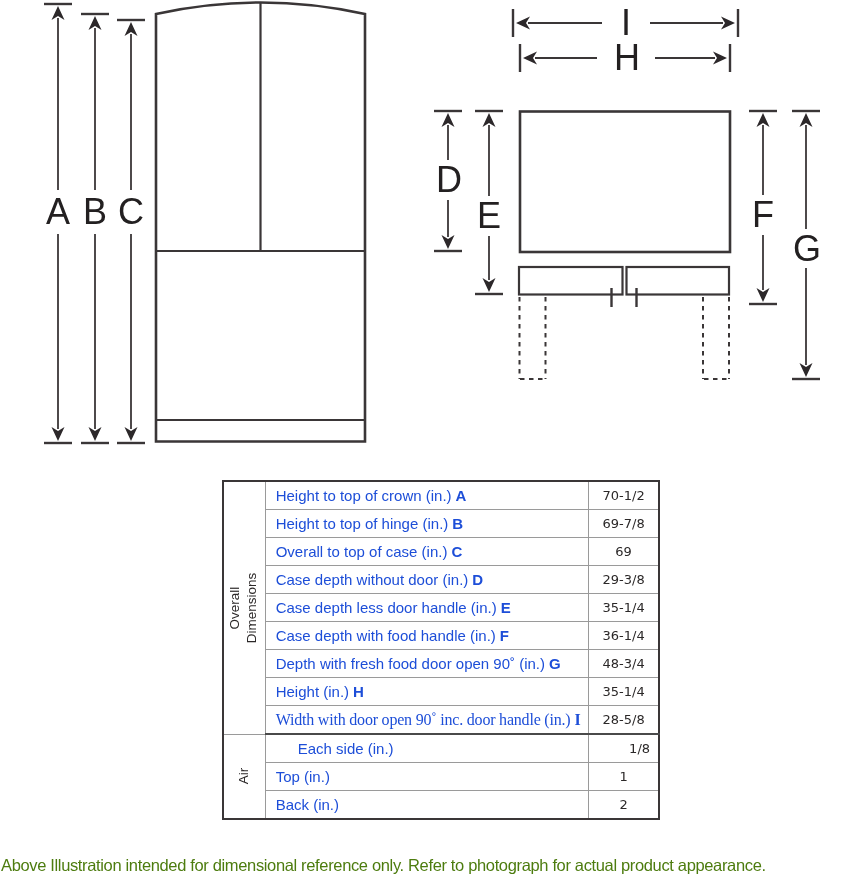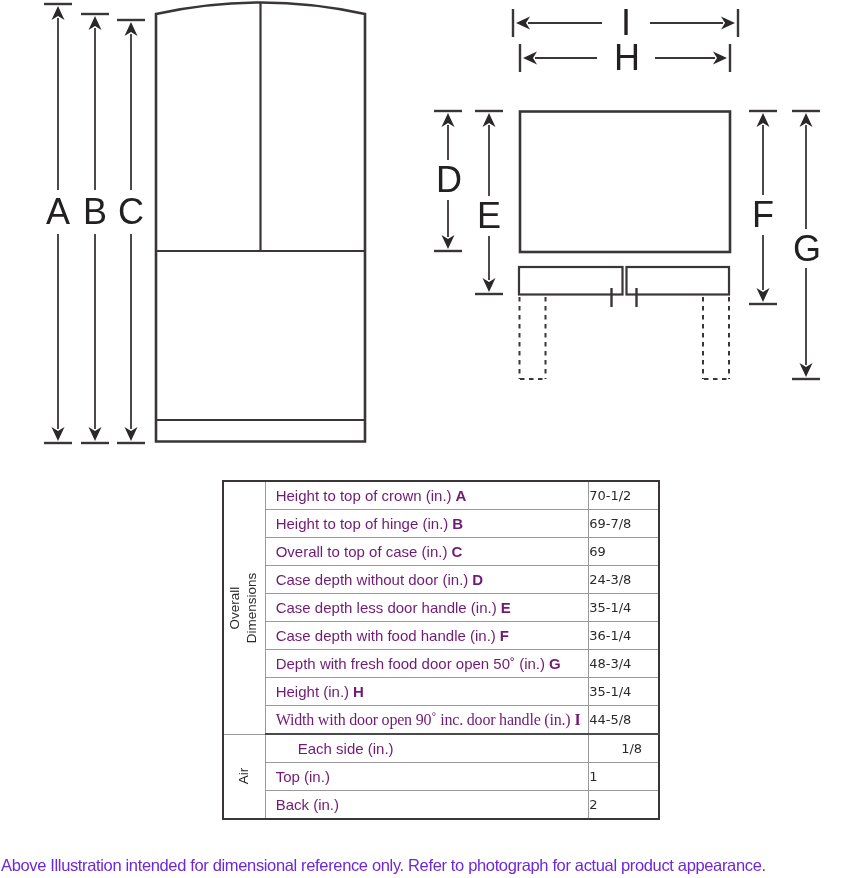--- a/index.html
+++ b/index.html
@@ -55,46 +55,46 @@
     text-align: center;
     font-size: 13.5px;
     line-height: 1.25;
     color: #2b2828;
     width: max-content;
   }
   td.desc {
     width: 322px;
     padding: 0 4px 0 10px;
     font-size: 15px;
-    color: #701a75;
+    color: #1d4ed8;
     border-right: 2px solid #4a4a4a;
     white-space: nowrap;
     overflow: hidden;
   }
   td.desc b { margin-left: 4px; font-weight: bold; }
   td.desc.compact { font-size: 16px; letter-spacing: -0.2px; font-family: Liberation Serif, serif; }
   td.val {
     width: 68px;
-    text-align: left;
+    text-align: center;
     font-family: "DejaVu Sans", sans-serif;
     font-size: 13px;
     color: #2b2828;
     padding: 0;
   }
   tr.section-start td { border-top: 2px solid #4a4a4a; padding-left: 32px; }
 
   
   .caption {
     position: absolute;
     left: 1px;
     top: 856px;
     width: 861px;
     font-size: 16.5px;
     letter-spacing: -0.35px;
-    color: #6d28d9;
+    color: #4d7c0f;
     white-space: nowrap;
   }
 </style>
 </head>
 <body>
 
 <div class="page">
 
   <svg class="diagrams" width="862" height="470" viewBox="0 0 862 470" aria-hidden="true">
 
@@ -241,41 +241,41 @@
         <tr>
           <td class="desc"><span>Height to top of hinge (in.)</span><b>B</b></td>
           <td class="val">69-7/8</td>
         </tr>
         <tr>
           <td class="desc"><span>Overall to top of case (in.)</span><b>C</b></td>
           <td class="val">69</td>
         </tr>
         <tr>
           <td class="desc"><span>Case depth without door (in.)</span><b>D</b></td>
-          <td class="val">24-3/8</td>
+          <td class="val">29-3/8</td>
         </tr>
         <tr>
           <td class="desc"><span>Case depth less door handle (in.)</span><b>E</b></td>
           <td class="val">35-1/4</td>
         </tr>
         <tr>
           <td class="desc"><span>Case depth with food handle (in.)</span><b>F</b></td>
           <td class="val">36-1/4</td>
         </tr>
         <tr>
-          <td class="desc"><span>Depth with fresh food door open 50˚ (in.)</span><b>G</b></td>
+          <td class="desc"><span>Depth with fresh food door open 90˚ (in.)</span><b>G</b></td>
           <td class="val">48-3/4</td>
         </tr>
         <tr>
           <td class="desc"><span>Height (in.)</span><b>H</b></td>
           <td class="val">35-1/4</td>
         </tr>
         <tr>
           <td class="desc compact"><span>Width with door open 90˚ inc. door handle (in.)</span><b>I</b></td>
-          <td class="val">44-5/8</td>
+          <td class="val">28-5/8</td>
         </tr>
 
         <tr class="section-start">
           <th class="group" rowspan="3">
             <span class="rot">Air</span>
           </th>
           <td class="desc"><span>Each side (in.)</span><b></b></td>
           <td class="val">1/8</td>
         </tr>
         <tr>

